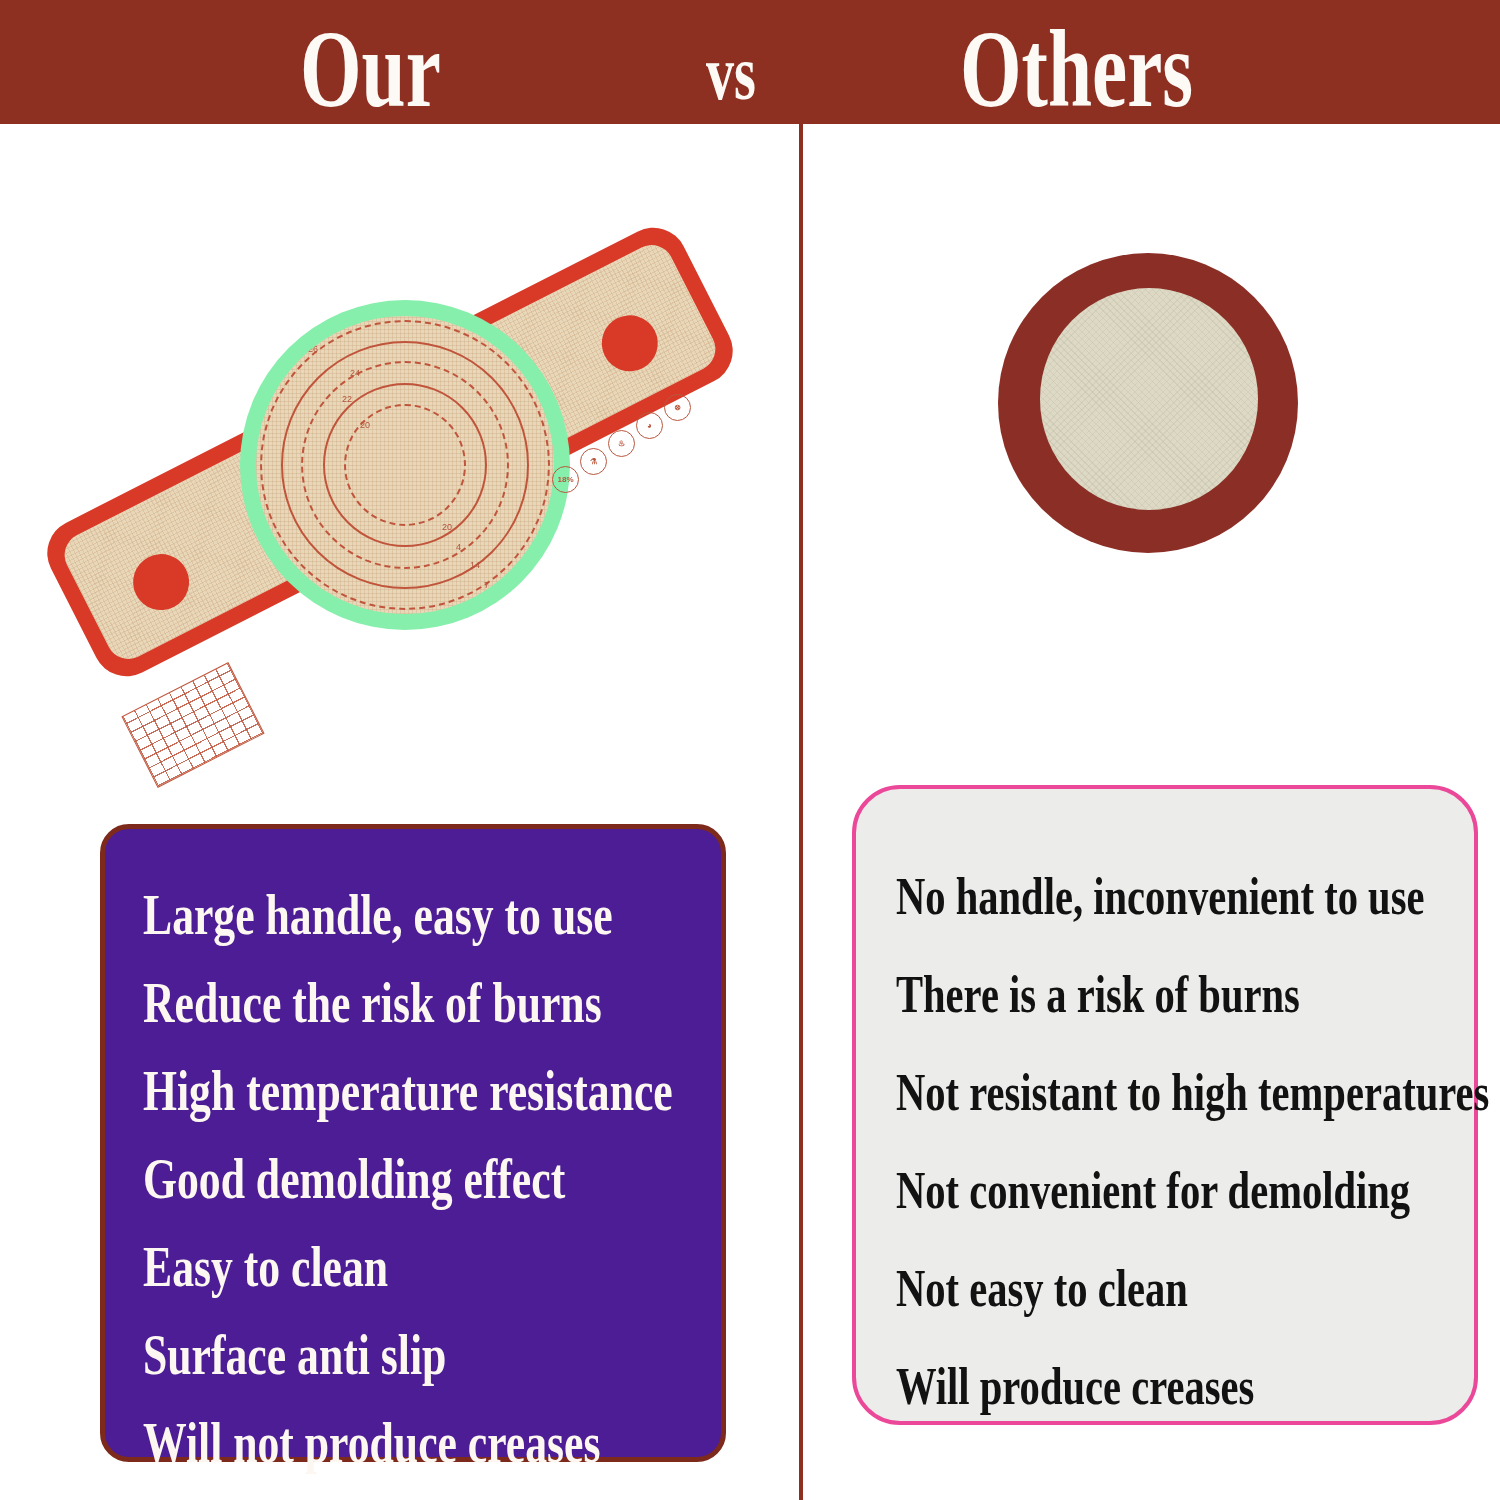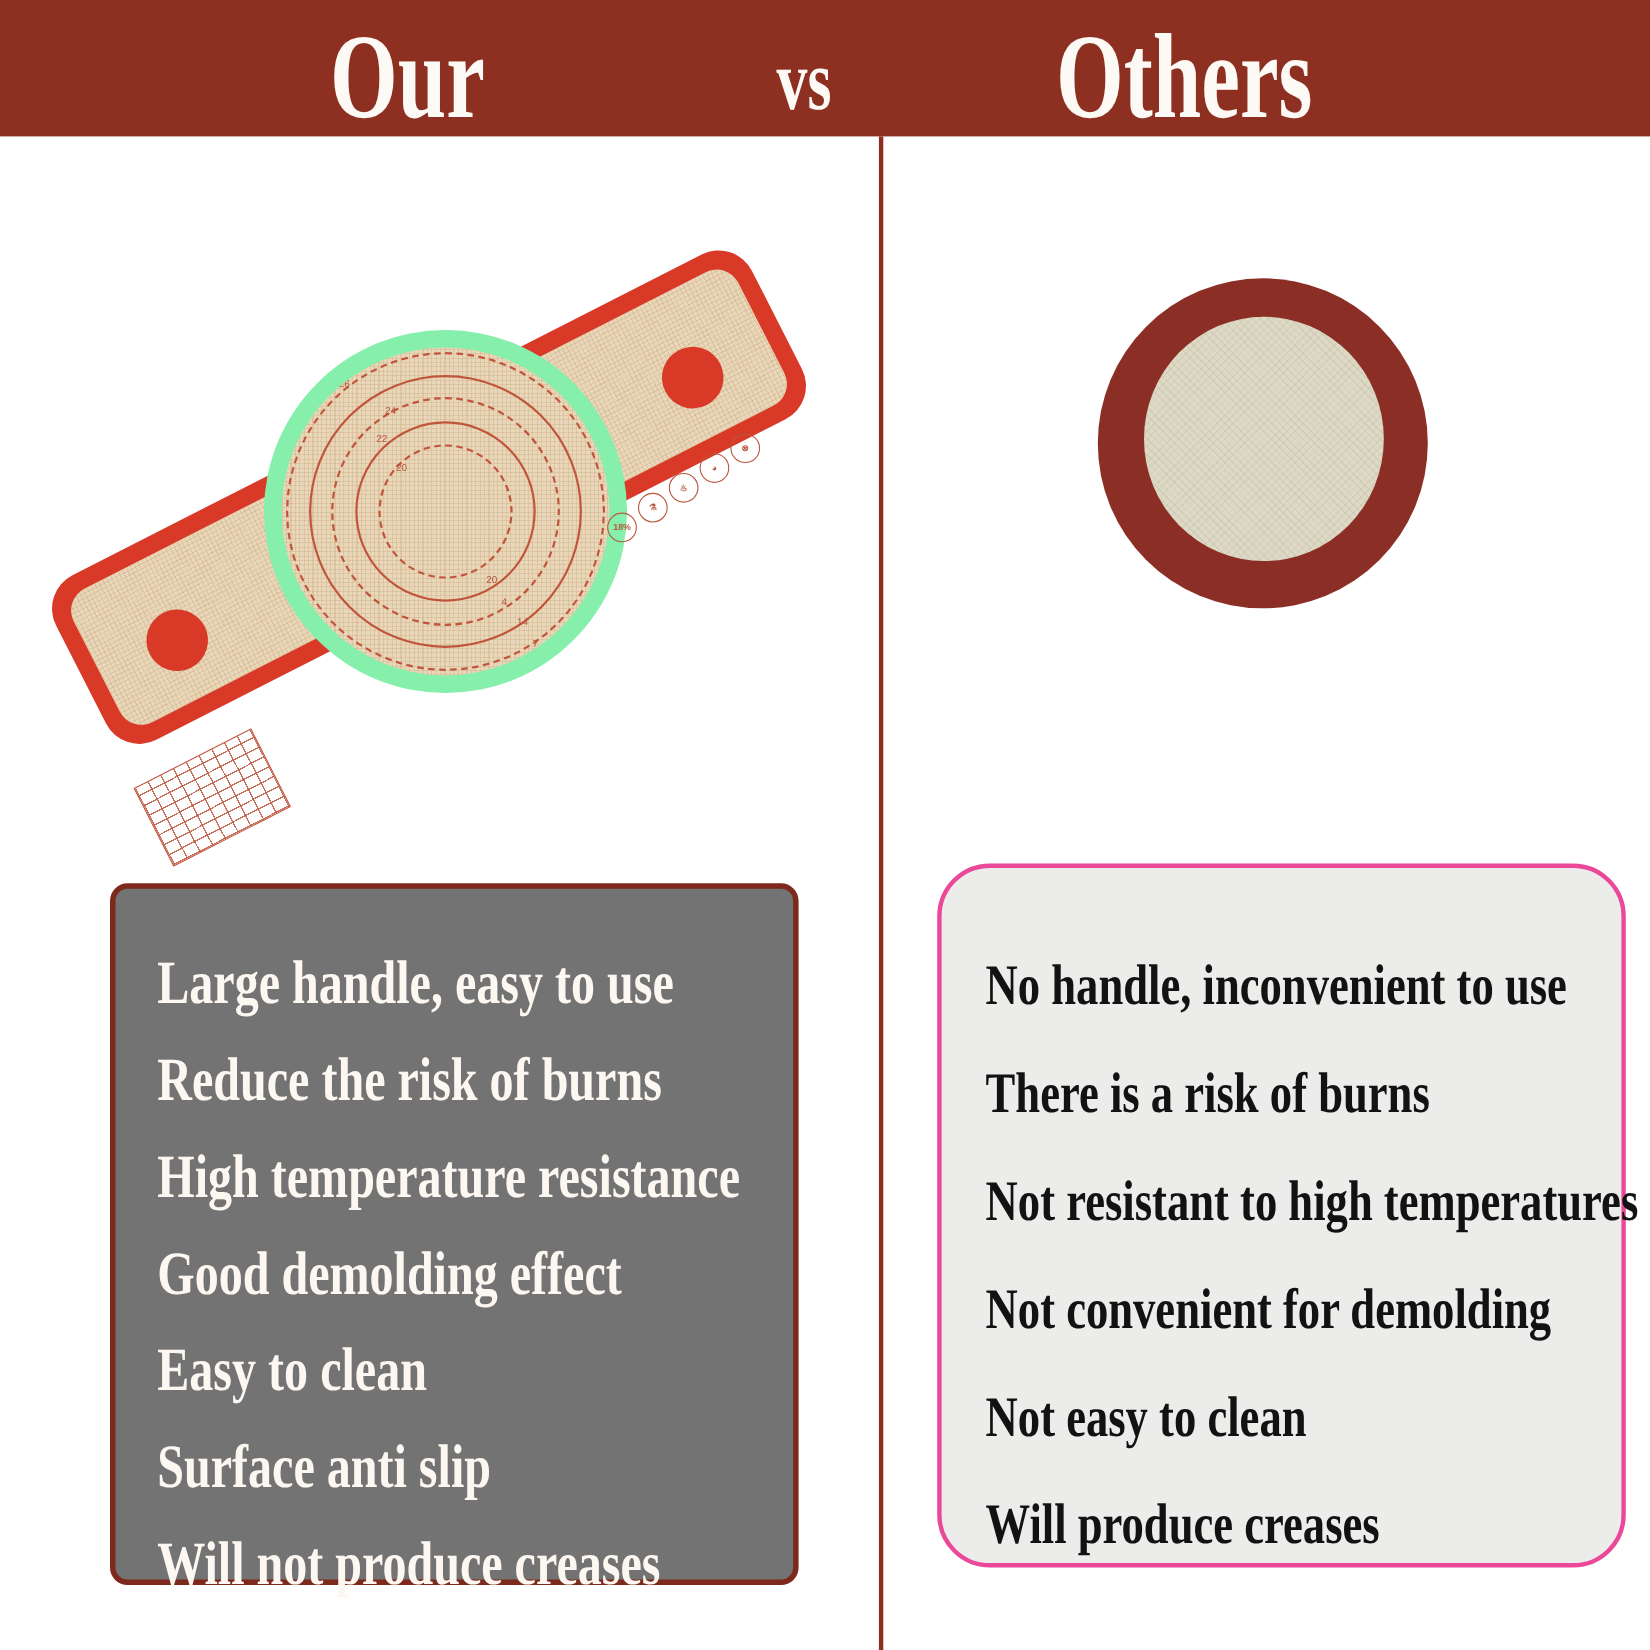--- a/index.html
+++ b/index.html
@@ -203,26 +203,26 @@
     position: absolute; inset: 0;
     background-image:
       repeating-linear-gradient(45deg, rgba(180,175,150,.28) 0 1px, transparent 1px 5px),
       repeating-linear-gradient(-45deg, rgba(180,175,150,.22) 0 1px, transparent 1px 5px);
   }
 
   
   #panel-our {
     position: absolute;
     left: 100px;
-    top: 803px;
+    top: 824px;
     width: 626px;
     height: 638px;
-    background: #737373;
+    background: #4c1d95;
     border: 5px solid #7d2a1d;
-    border-radius: 16px;
+    border-radius: 29px;
     box-sizing: border-box;
     padding: 58px 0 0 38px;
   }
   #panel-others {
     position: absolute;
     left: 852px;
     top: 785px;
     width: 626px;
     height: 640px;
     background: #ececea;

